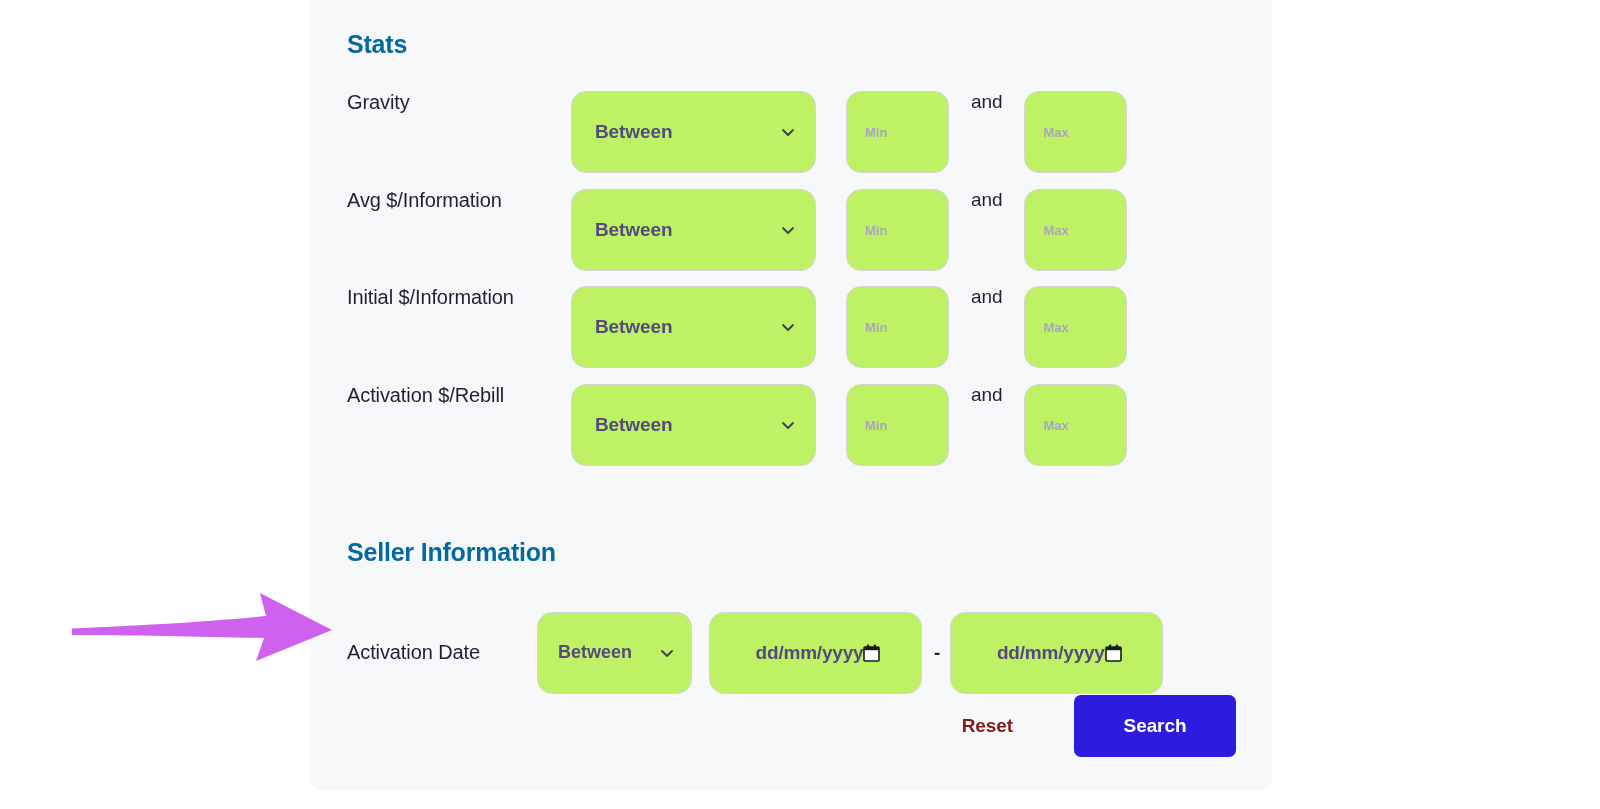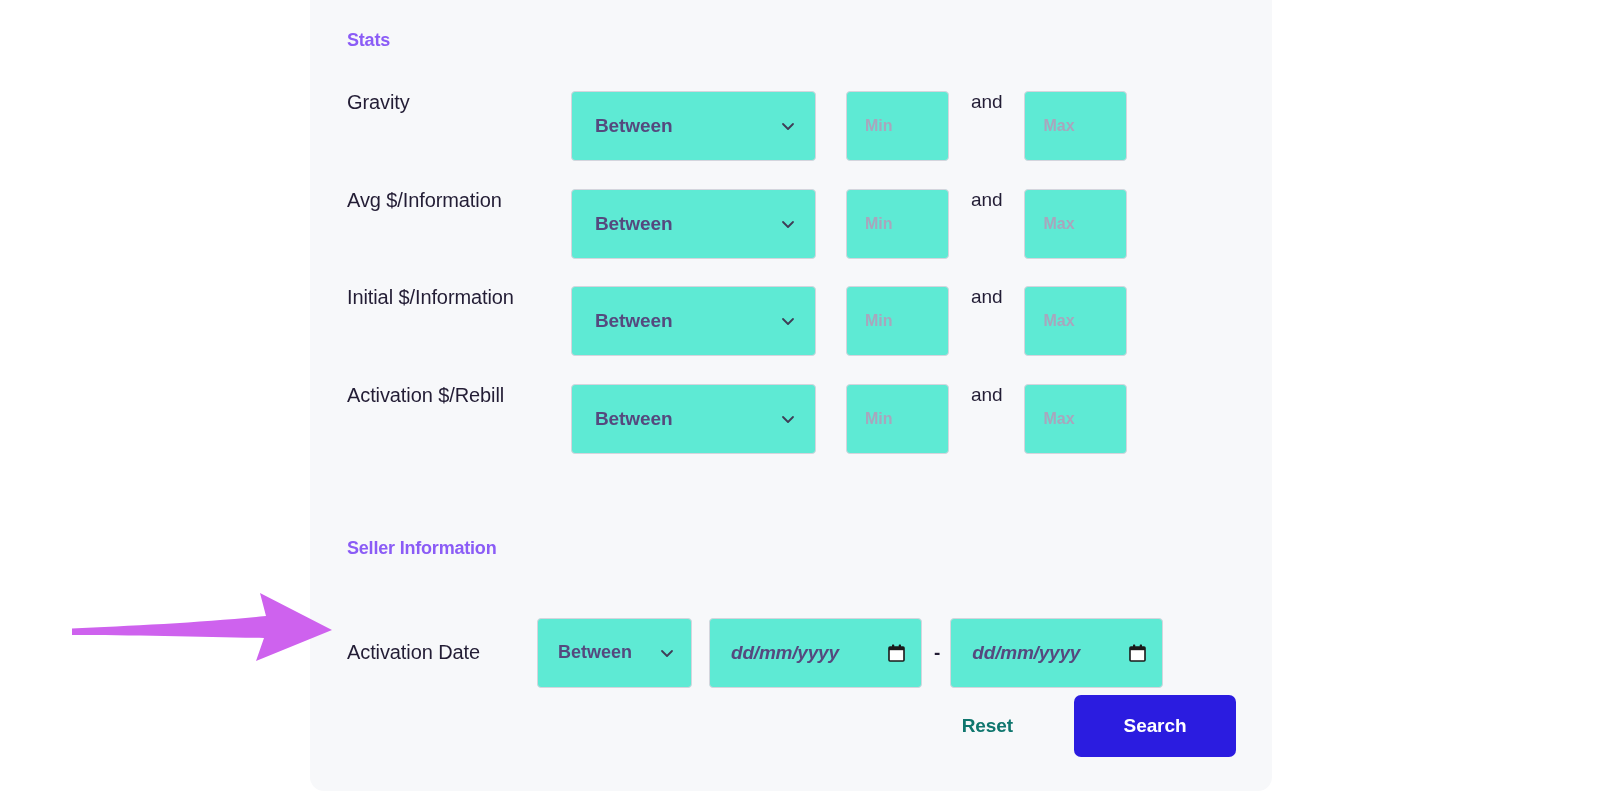--- a/index.html
+++ b/index.html
@@ -25,23 +25,23 @@
     height: 791px;
     background: #f7f8fa;
     border-radius: 0 0 14px 14px;
     box-sizing: border-box;
   }
 
   
   .section-heading {
     position: absolute;
     left: 37px;
-    font-size: 18px;
-    font-weight: bold;
-    color: #8b5cf6;
+    font-size: 25px;
+    font-weight: bold;
+    color: #0369a1;
     letter-spacing: -0.2px;
     white-space: nowrap;
   }
   #stats-heading { top: 30px; }
   #seller-heading { top: 538px; }
 
   
   .stat-row {
     position: absolute;
     left: 37px;
@@ -59,27 +59,27 @@
     width: 224px;
     flex: 0 0 224px;
     font-size: 20px;
     color: #231d35;
     letter-spacing: -0.1px;
     white-space: nowrap;
   }
 
   
   .field {
-    background: #5eead4;
+    background: #bef264;
     border: 1px solid #d4d5dd;
-    border-radius: 4px;
+    border-radius: 15px;
     box-sizing: border-box;
     display: flex;
     align-items: center;
-    height: 70px;
+    height: 82px;
   }
 
   .op-select {
     width: 245px;
     flex: 0 0 245px;
     padding: 0 17px 0 23px;
     justify-content: space-between;
     cursor: pointer;
   }
   .op-select .op-text {
@@ -104,21 +104,21 @@
     font-size: 19px;
     font-weight: bold;
     color: #55497e;
   }
   .num-input input {
     border: 0;
     outline: 0;
     width: 100%;
     background: transparent;
     font-family: "Liberation Sans", sans-serif;
-    font-size: 16px;
+    font-size: 13px;
     font-weight: bold;
     color: #55497e;
     padding: 0;
   }
   .num-input input::placeholder {
     color: #a8a6bd;
     font-weight: bold;
     opacity: 1;
   }
   .and-text {
@@ -153,23 +153,22 @@
   .date-op-select .op-text {
     font-size: 18px;
     font-weight: bold;
     color: #55497e;
   }
   .date-input {
     width: 213px;
     flex: 0 0 213px;
     margin-left: 17px;
     padding: 0 16px 0 21px;
-    justify-content: space-between;
-    cursor: pointer;
-    font-style: italic;
+    justify-content: center;
+    cursor: pointer;
   }
   .date-input .date-text {
     font-size: 19px;
     font-weight: bold;
     color: #55497e;
     letter-spacing: -0.2px;
   }
   .cal-icon {
     width: 17px;
     height: 18px;
@@ -193,21 +192,21 @@
     display: flex;
     align-items: center;
     gap: 0;
   }
   #reset-button {
     background: none;
     border: 0;
     font-family: "Liberation Sans", sans-serif;
     font-size: 19px;
     font-weight: bold;
-    color: #0f766e;
+    color: #7f1d1d;
     cursor: pointer;
     padding: 14px 24px;
     letter-spacing: -0.1px;
   }
   #search-button {
     background: #2b1ce0;
     border: 0;
     border-radius: 7px;
     font-family: "Liberation Sans", sans-serif;
     font-size: 19px;

